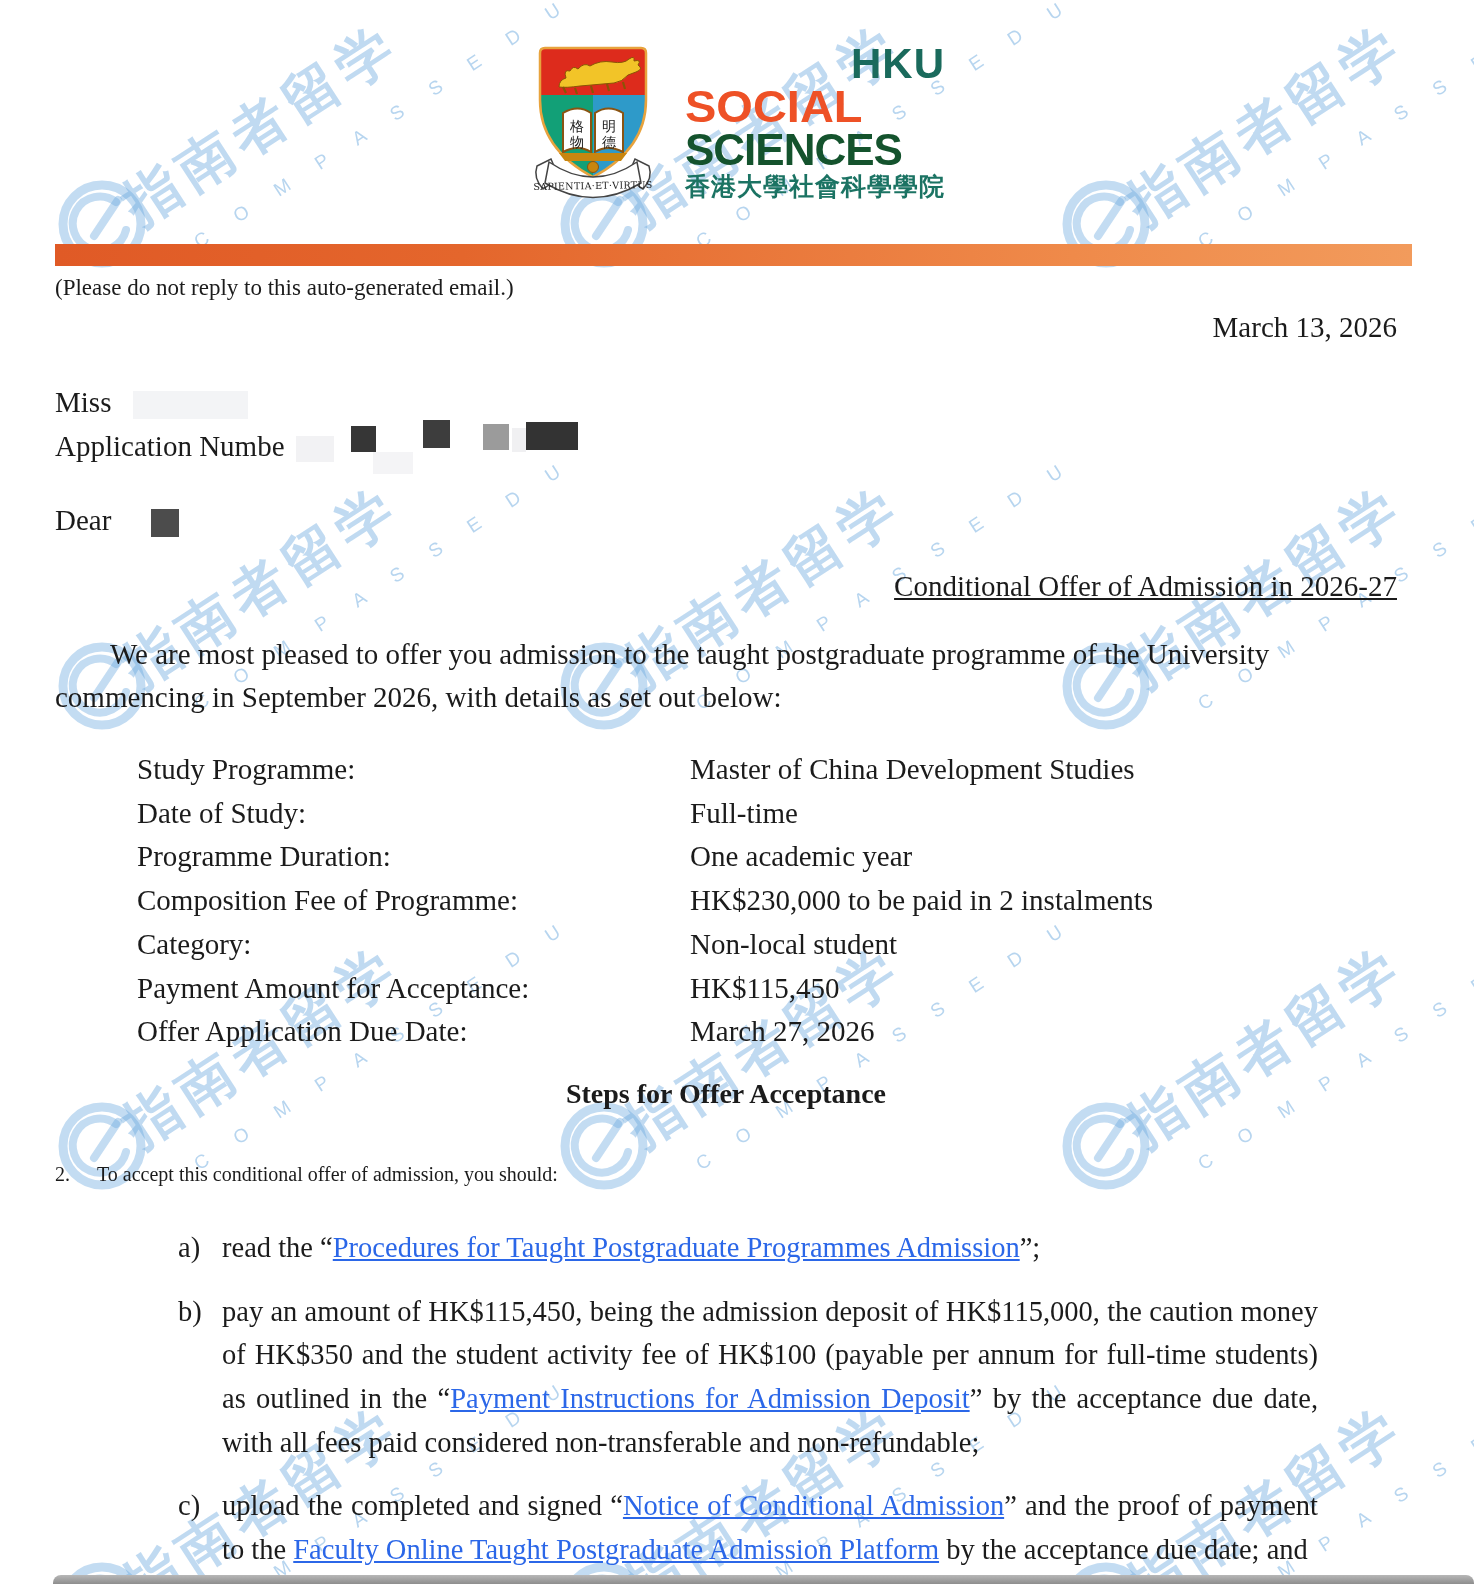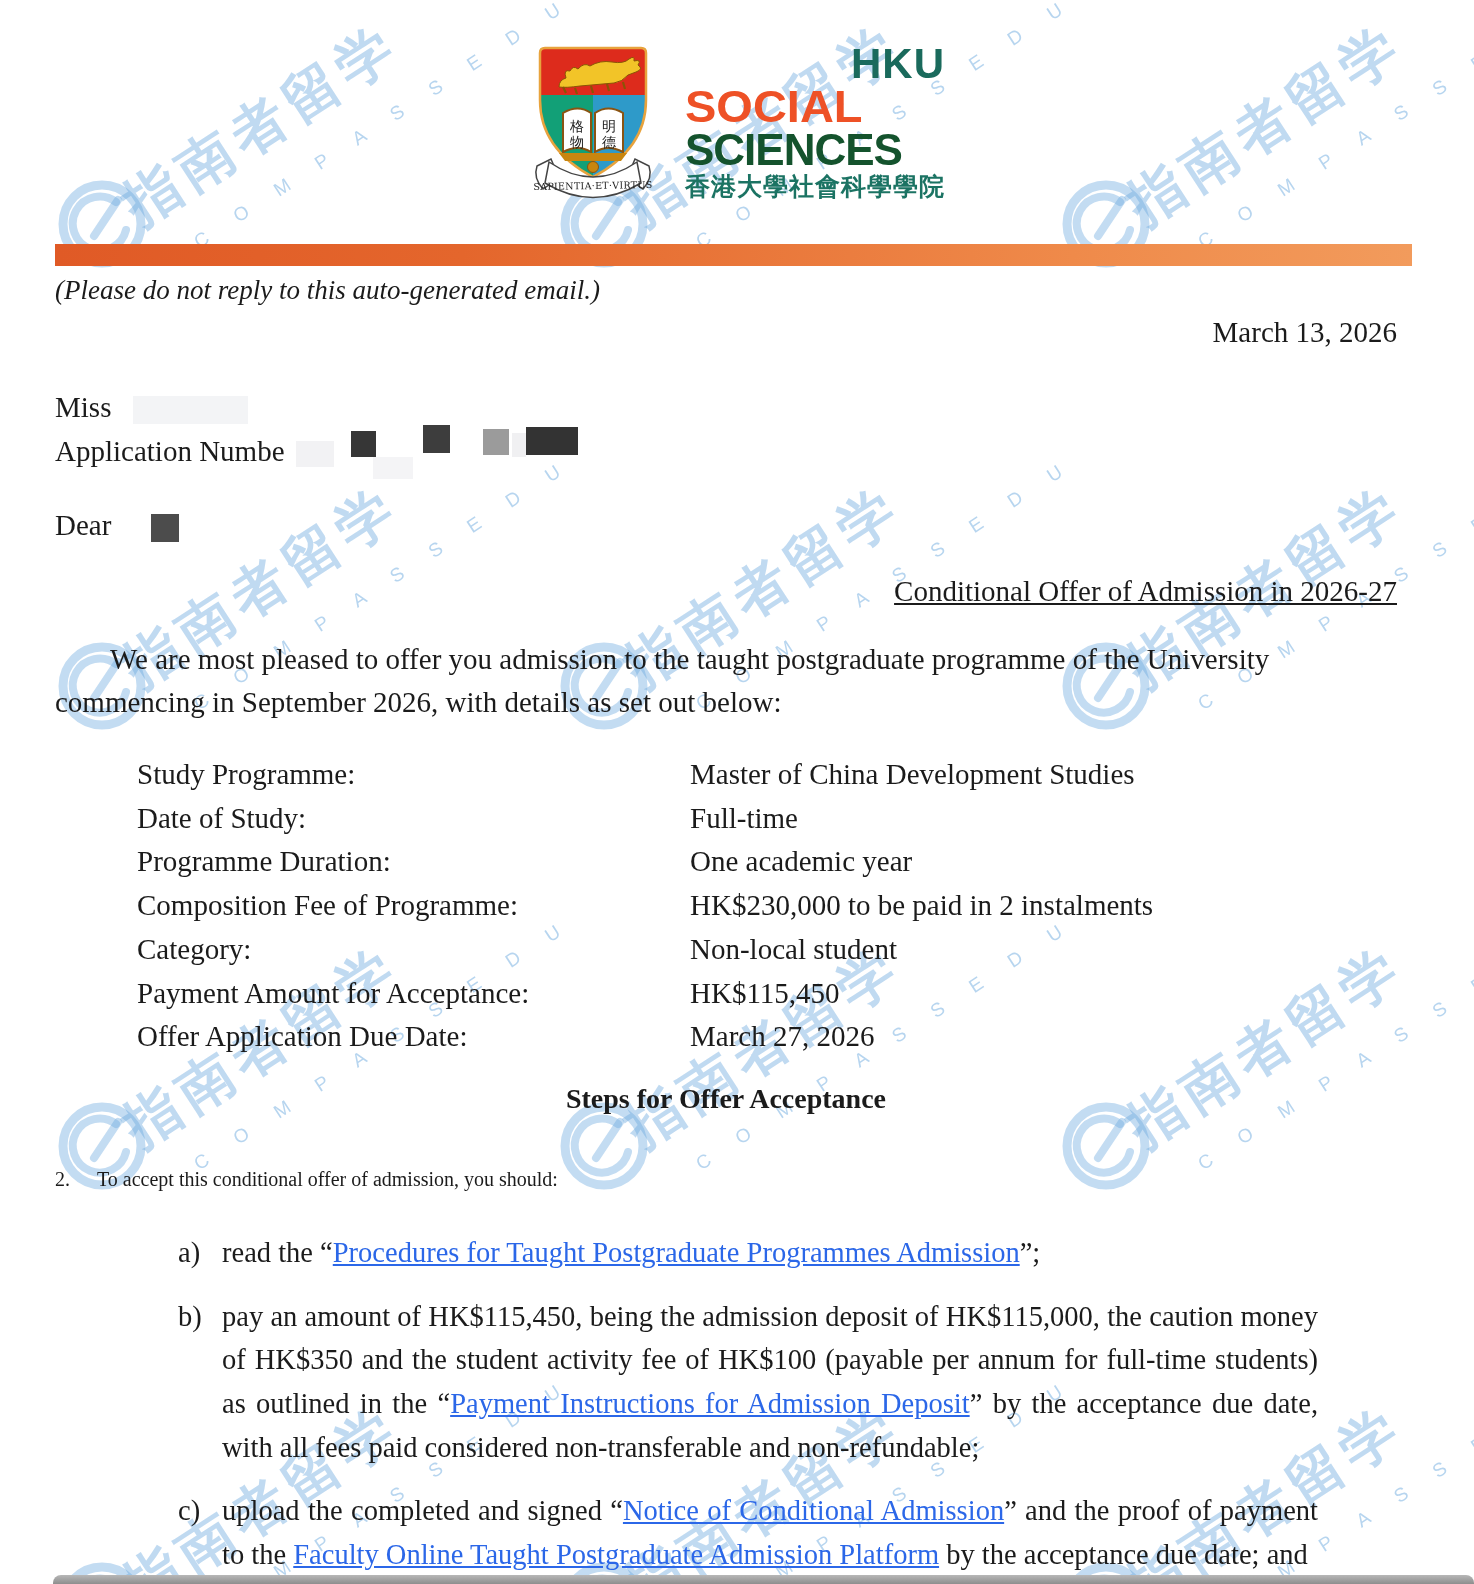--- a/index.html
+++ b/index.html
@@ -31,21 +31,21 @@
   
   .content { position:relative; z-index:1; }
   .letterhead { display:flex; justify-content:center; align-items:flex-start; gap:28px; padding-top:40px; }
   .crest { width:128px; height:170px; flex:0 0 auto; }
   .wordmark { font-family:"Liberation Sans","DejaVu Sans",sans-serif; font-weight:bold; padding-top:4px; }
   .wm-line1 { font-size:42px; line-height:40px; letter-spacing:1px;text-align:right; }
   .wm-line2 { font-size:47px; line-height:45px; letter-spacing:0px; transform:scaleY(0.96); }
   .wm-line3 { font-size:44px; line-height:42px; letter-spacing:-1px; }
   .wm-line4 { font-family:"DejaVu Sans","Liberation Sans",sans-serif; font-size:25px; line-height:32px; letter-spacing:1px; }
   .orange-bar { margin:34px 62px 0 55px; height:22px; }
-  .auto-note { margin:9px 0 0 55px; font-style:italic; font-size:27px; }
+  .auto-note { margin:9px 0 0 55px; font-size:23px; }
   .date-line { margin:10px 77px 0 55px; text-align:right; font-size:29px; }
   .line { position:relative; margin-left:55px; font-size:29px; line-height:44px; }
   .l-miss { margin-top:36px; }
   .l-appnum { margin-top:0px; }
   .l-dear { margin-top:30px; }
   .redact { display:inline-block; vertical-align:middle; }
   .letter-title { margin:28px 77px 0 55px; text-align:right; font-size:29px; text-decoration:underline; }
   .intro { margin:30px 105px 0 55px; font-size:29px; line-height:43px; text-indent:55px; max-width:1290px; }
   .details { margin:29px 77px 0 137px; font-size:29px; }
   .drow { display:flex; line-height:43.7px; }

